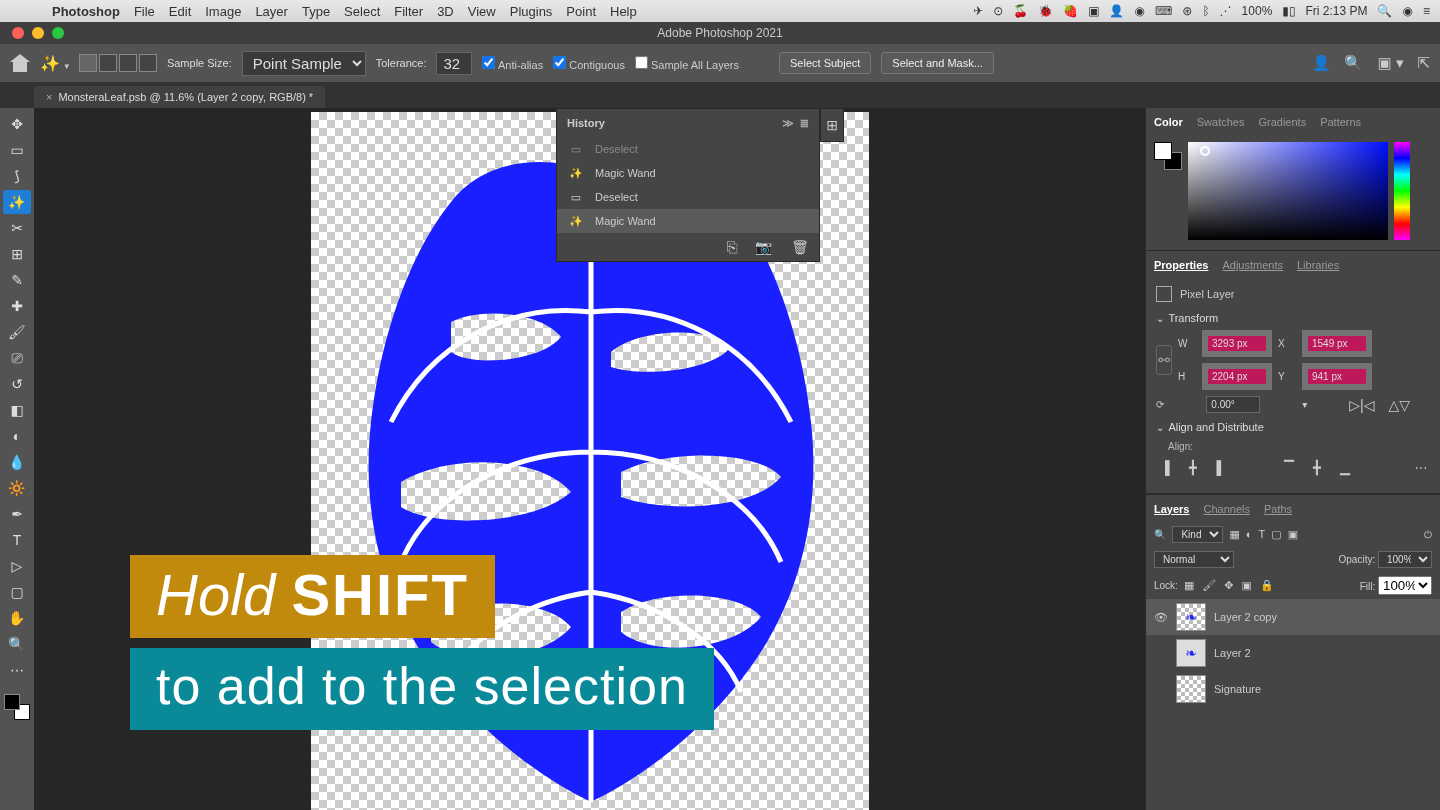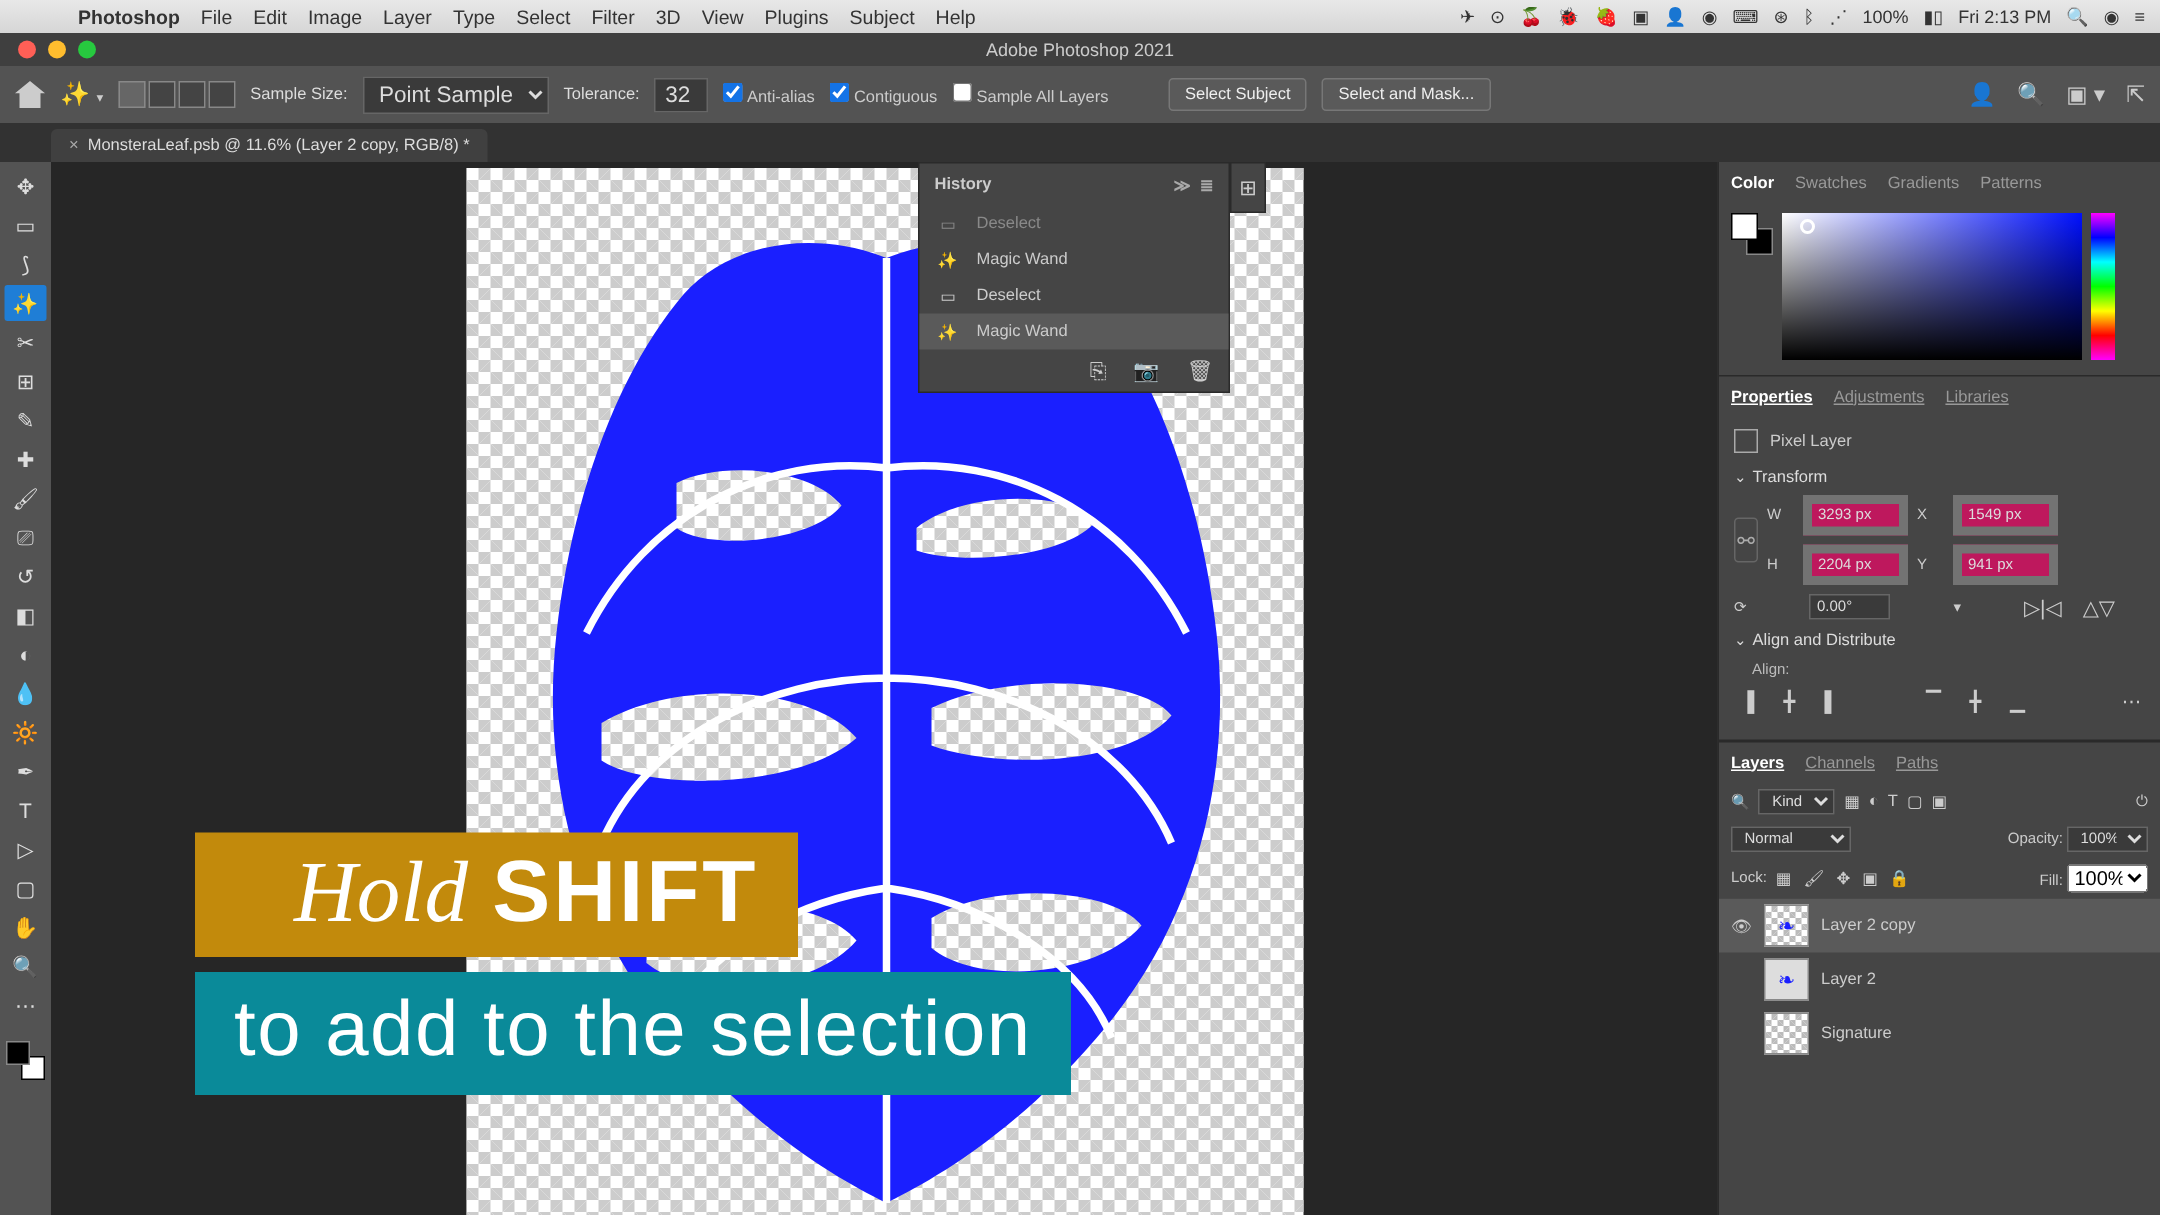--- a/index.html
+++ b/index.html
@@ -47,21 +47,21 @@
 .toolbar .swatch .fg { position:absolute; left:0; top:0; width:16px; height:16px; background:#000; border:1px solid #888; }
 
 .canvas-wrap { flex:1; background:#262626; display:flex; justify-content:center; overflow:hidden; position:relative; }
 .canvas { width:558px; height:700px; margin-top:4px; background-image:
   linear-gradient(45deg,#ccc 25%,transparent 25%),linear-gradient(-45deg,#ccc 25%,transparent 25%),
   linear-gradient(45deg,transparent 75%,#ccc 75%),linear-gradient(-45deg,transparent 75%,#ccc 75%);
   background-size:16px 16px; background-position:0 0,0 8px,8px -8px,-8px 0; background-color:#fff; position:relative; }
 .canvas svg { position:absolute; top:0; left:0; width:100%; height:100%; }
 
 
-.history-panel { position:absolute; top:0; right:325px; width:208px; background:#454545; border:1px solid #2a2a2a; z-index:5; }
+.history-panel { position:absolute; top:0; right:325px; width:264px; background:#454545; border:1px solid #2a2a2a; z-index:5; }
 .panel-title { height:28px; display:flex; align-items:center; padding:0 10px; font-size:11px; font-weight:600; justify-content:space-between; }
 .panel-title .controls { display:flex; gap:6px; font-size:11px; color:#aaa; }
 .history-list .item { display:flex; align-items:center; gap:10px; padding:4px 10px; font-size:11px; }
 .history-list .item.active { background:#5a5a5a; }
 .history-list .item .ico { width:18px; height:16px; display:inline-flex; align-items:center; justify-content:center; color:#ccc; }
 .history-foot { height:28px; display:flex; justify-content:flex-end; gap:18px; padding:0 10px; align-items:center; color:#ccc; font-size:14px; }
 .side-tab { position:absolute; top:0; right:301px; width:24px; height:34px; background:#454545; border:1px solid #2a2a2a; display:flex; align-items:center; justify-content:center; font-size:14px; }
 
 
 .right-col { width:295px; background:#454545; display:flex; flex-direction:column; border-left:1px solid #2a2a2a; }
@@ -106,41 +106,41 @@
 .layer-list { flex:1; overflow:hidden; }
 .layer-item { display:flex; align-items:center; gap:8px; padding:4px 8px; font-size:11px; }
 .layer-item.active { background:#5a5a5a; }
 .layer-item .eye { width:14px; }
 .layer-item .thumb { width:30px; height:28px; background:#ddd; border:1px solid #888; display:flex; align-items:center; justify-content:center; font-size:14px; color:#1a1fff;}
 .layer-item .thumb.checker { background-image:linear-gradient(45deg,#bbb 25%,transparent 25%),linear-gradient(-45deg,#bbb 25%,transparent 25%),linear-gradient(45deg,transparent 75%,#bbb 75%),linear-gradient(-45deg,transparent 75%,#bbb 75%); background-size:8px 8px; background-position:0 0,0 4px,4px -4px,-4px 0; background-color:#fff;}
 
 
 .caption { position:absolute; left:130px; bottom:80px; z-index:20; font-family:Georgia,serif;}
 .caption .l1 { background:#c28a0c; color:#fff; font-size:58px; padding:6px 26px 10px 26px; display:inline-block; font-weight:400;}
-.caption .l1 .italic { font-style:italic; font-family:Liberation Serif, serif;margin-left:40px;}
+.caption .l1 .italic { font-style:italic; font-family:Liberation Sans, sans-serif;}
 .caption .l1 .bold { font-weight:700; letter-spacing:2px; font-family:-apple-system,sans-serif;}
 .caption .l2 { background:#0a8a99; color:#fff; font-size:52px; padding:8px 26px 14px 26px; margin-top:10px; display:inline-block; font-weight:300; letter-spacing:1px;}
 </style>
 </head>
 <body>
 
 <div class="mac-bar">
   <span class="apple"></span>
   <span class="app-name">Photoshop</span>
   <span class="menu-item">File</span>
   <span class="menu-item">Edit</span>
   <span class="menu-item">Image</span>
   <span class="menu-item">Layer</span>
   <span class="menu-item">Type</span>
   <span class="menu-item">Select</span>
   <span class="menu-item">Filter</span>
   <span class="menu-item">3D</span>
   <span class="menu-item">View</span>
   <span class="menu-item">Plugins</span>
-  <span class="menu-item">Subject</span>
+  <span class="menu-item">Point</span>
   <span class="menu-item">Help</span>
   <div class="right">
     <span>✈</span>
     <span>⊙</span>
     <span>🍒</span>
     <span>🐞</span>
     <span>🍓</span>
     <span>▣</span>
     <span>👤</span>
     <span>◉</span>

